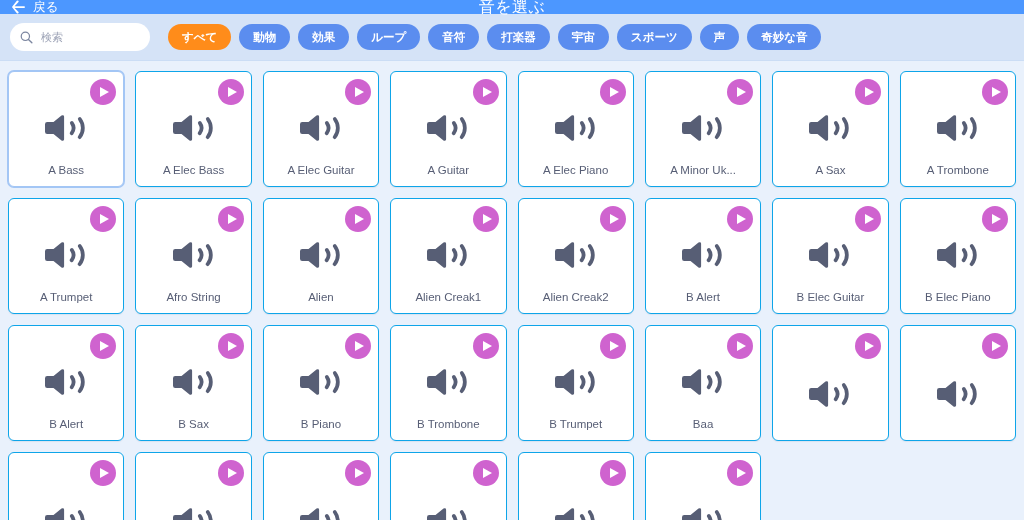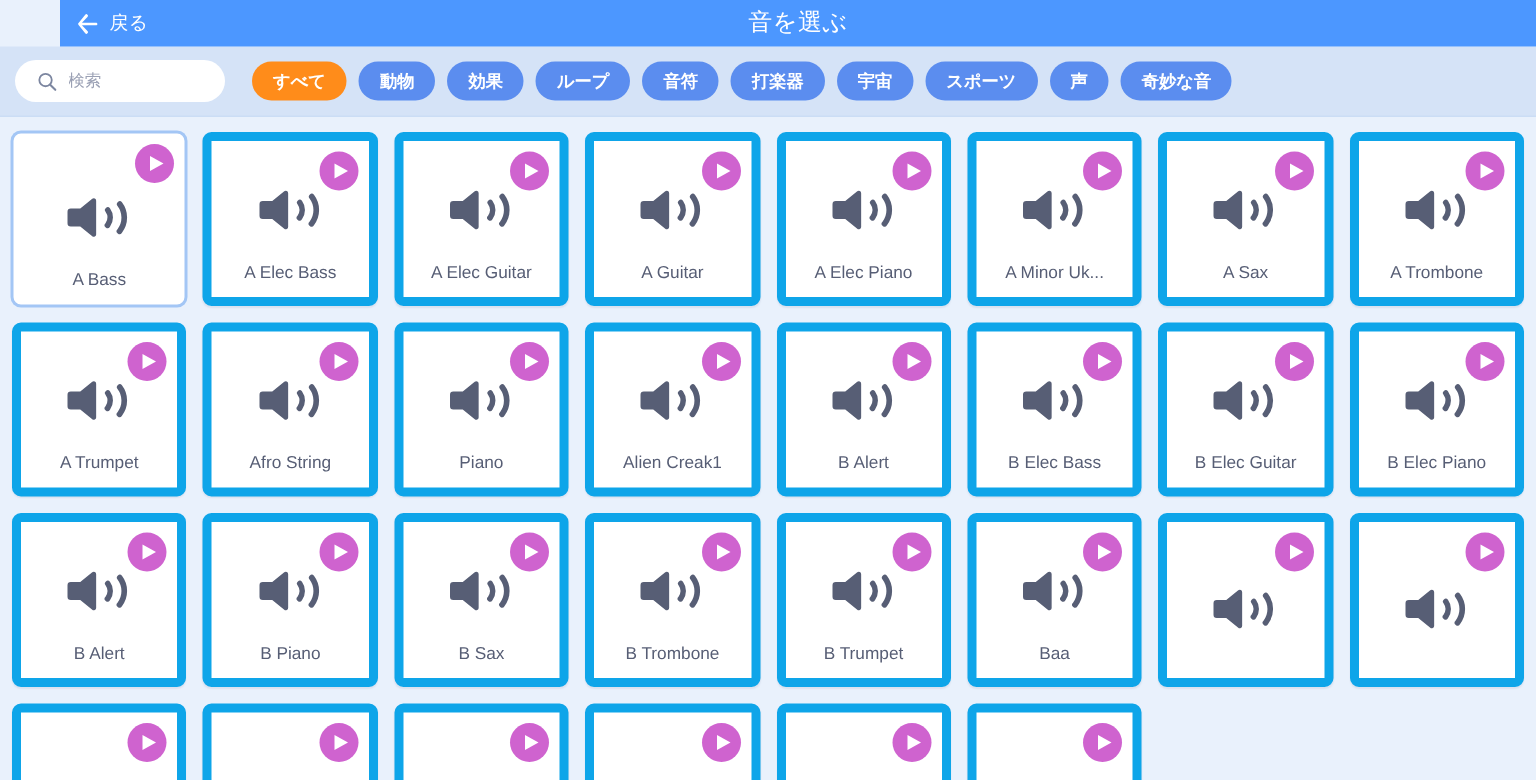--- a/index.html
+++ b/index.html
@@ -8,25 +8,24 @@
     width: 1024px;
     height: 520px;
     overflow: hidden;
     font-family: "Liberation Sans", "DejaVu Sans", sans-serif;
     background: #E9F1FC;
   }
 
   
   .header {
     position: relative;
-    height: 31px;
+    height: 14px;
     background: #4C97FF;
     display: flex;
     align-items: center;
-    margin-left: 40px;
   }
   .back-btn {
     display: flex;
     align-items: center;
     gap: 7px;
     padding: 0 12px;
     height: 100%;
     cursor: pointer;
     user-select: none;
   }
@@ -65,21 +64,20 @@
   .search-box {
     position: relative;
     width: 140px;
     height: 28px;
     background: #FFFFFF;
     border-radius: 14px;
     display: flex;
     align-items: center;
     padding-left: 10px;
     flex: 0 0 auto;
-    justify-content: center;
   }
   .search-icon {
     width: 13px;
     height: 13px;
     flex: 0 0 auto;
     display: block;
   }
   .search-input {
     border: none;
     outline: none;
@@ -124,21 +122,21 @@
   .grid {
     display: grid;
     grid-template-columns: repeat(8, 1fr);
     gap: 11px;
   }
   .card {
     position: relative;
     background: #FFFFFF;
     border-radius: 6px;
     height: 116px;
-    border: 6px solid #0ea5e9;
+    border: 1px solid #0ea5e9;
     box-shadow: 0 1px 1px rgba(80,100,140,0.10);
     display: flex;
     flex-direction: column;
     align-items: center;
     justify-content: flex-end;
     padding-bottom: 10px;
     cursor: pointer;
     overflow: hidden;
   }
   .card.selected {
@@ -373,21 +371,21 @@
         <div class="play-btn">
           <div class="play-tri"></div>
         </div>
         <div>
           <svg class="speaker-icon" viewBox="0 0 48 40">
             <path d="M19.5 7.5 L11.5 14.0 H5.2 a2.2 2.2 0 0 0-2.2 2.2 v7.6 a2.2 2.2 0 0 0 2.2 2.2 h6.3 l8.0 6.5 a1.6 1.6 0 0 0 2.6-1.25 V8.75 a1.6 1.6 0 0 0-2.6-1.25 z" fill="#575E75"></path>
             <path d="M28.6 13.6 a1.9 1.9 0 0 1 2.7 0.25 a10.4 10.4 0 0 1 0 12.3 a1.9 1.9 0 1 1-2.95-2.35 a6.6 6.6 0 0 0 0-7.6 a1.9 1.9 0 0 1 0.25-2.6 z" fill="#575E75"></path>
             <path d="M36.6 9.6 a1.9 1.9 0 0 1 2.7 0.3 a16.6 16.6 0 0 1 0 20.2 a1.9 1.9 0 1 1-2.95-2.35 a12.8 12.8 0 0 0 0-15.5 a1.9 1.9 0 0 1 0.25-2.65 z" fill="#575E75"></path>
           </svg>
         </div>
-        <div class="card-label">Piano</div>
+        <div class="card-label">Alien</div>
       </div>
       <div class="card">
         <div class="play-btn">
           <div class="play-tri"></div>
         </div>
         <div>
           <svg class="speaker-icon" viewBox="0 0 48 40">
             <path d="M19.5 7.5 L11.5 14.0 H5.2 a2.2 2.2 0 0 0-2.2 2.2 v7.6 a2.2 2.2 0 0 0 2.2 2.2 h6.3 l8.0 6.5 a1.6 1.6 0 0 0 2.6-1.25 V8.75 a1.6 1.6 0 0 0-2.6-1.25 z" fill="#575E75"></path>
             <path d="M28.6 13.6 a1.9 1.9 0 0 1 2.7 0.25 a10.4 10.4 0 0 1 0 12.3 a1.9 1.9 0 1 1-2.95-2.35 a6.6 6.6 0 0 0 0-7.6 a1.9 1.9 0 0 1 0.25-2.6 z" fill="#575E75"></path>
             <path d="M36.6 9.6 a1.9 1.9 0 0 1 2.7 0.3 a16.6 16.6 0 0 1 0 20.2 a1.9 1.9 0 1 1-2.95-2.35 a12.8 12.8 0 0 0 0-15.5 a1.9 1.9 0 0 1 0.25-2.65 z" fill="#575E75"></path>
@@ -399,46 +397,46 @@
         <div class="play-btn">
           <div class="play-tri"></div>
         </div>
         <div>
           <svg class="speaker-icon" viewBox="0 0 48 40">
             <path d="M19.5 7.5 L11.5 14.0 H5.2 a2.2 2.2 0 0 0-2.2 2.2 v7.6 a2.2 2.2 0 0 0 2.2 2.2 h6.3 l8.0 6.5 a1.6 1.6 0 0 0 2.6-1.25 V8.75 a1.6 1.6 0 0 0-2.6-1.25 z" fill="#575E75"></path>
             <path d="M28.6 13.6 a1.9 1.9 0 0 1 2.7 0.25 a10.4 10.4 0 0 1 0 12.3 a1.9 1.9 0 1 1-2.95-2.35 a6.6 6.6 0 0 0 0-7.6 a1.9 1.9 0 0 1 0.25-2.6 z" fill="#575E75"></path>
             <path d="M36.6 9.6 a1.9 1.9 0 0 1 2.7 0.3 a16.6 16.6 0 0 1 0 20.2 a1.9 1.9 0 1 1-2.95-2.35 a12.8 12.8 0 0 0 0-15.5 a1.9 1.9 0 0 1 0.25-2.65 z" fill="#575E75"></path>
           </svg>
         </div>
+        <div class="card-label">Alien Creak2</div>
+      </div>
+      <div class="card">
+        <div class="play-btn">
+          <div class="play-tri"></div>
+        </div>
+        <div>
+          <svg class="speaker-icon" viewBox="0 0 48 40">
+            <path d="M19.5 7.5 L11.5 14.0 H5.2 a2.2 2.2 0 0 0-2.2 2.2 v7.6 a2.2 2.2 0 0 0 2.2 2.2 h6.3 l8.0 6.5 a1.6 1.6 0 0 0 2.6-1.25 V8.75 a1.6 1.6 0 0 0-2.6-1.25 z" fill="#575E75"></path>
+            <path d="M28.6 13.6 a1.9 1.9 0 0 1 2.7 0.25 a10.4 10.4 0 0 1 0 12.3 a1.9 1.9 0 1 1-2.95-2.35 a6.6 6.6 0 0 0 0-7.6 a1.9 1.9 0 0 1 0.25-2.6 z" fill="#575E75"></path>
+            <path d="M36.6 9.6 a1.9 1.9 0 0 1 2.7 0.3 a16.6 16.6 0 0 1 0 20.2 a1.9 1.9 0 1 1-2.95-2.35 a12.8 12.8 0 0 0 0-15.5 a1.9 1.9 0 0 1 0.25-2.65 z" fill="#575E75"></path>
+          </svg>
+        </div>
         <div class="card-label">B Alert</div>
       </div>
       <div class="card">
         <div class="play-btn">
           <div class="play-tri"></div>
         </div>
         <div>
           <svg class="speaker-icon" viewBox="0 0 48 40">
             <path d="M19.5 7.5 L11.5 14.0 H5.2 a2.2 2.2 0 0 0-2.2 2.2 v7.6 a2.2 2.2 0 0 0 2.2 2.2 h6.3 l8.0 6.5 a1.6 1.6 0 0 0 2.6-1.25 V8.75 a1.6 1.6 0 0 0-2.6-1.25 z" fill="#575E75"></path>
             <path d="M28.6 13.6 a1.9 1.9 0 0 1 2.7 0.25 a10.4 10.4 0 0 1 0 12.3 a1.9 1.9 0 1 1-2.95-2.35 a6.6 6.6 0 0 0 0-7.6 a1.9 1.9 0 0 1 0.25-2.6 z" fill="#575E75"></path>
             <path d="M36.6 9.6 a1.9 1.9 0 0 1 2.7 0.3 a16.6 16.6 0 0 1 0 20.2 a1.9 1.9 0 1 1-2.95-2.35 a12.8 12.8 0 0 0 0-15.5 a1.9 1.9 0 0 1 0.25-2.65 z" fill="#575E75"></path>
           </svg>
         </div>
-        <div class="card-label">B Elec Bass</div>
-      </div>
-      <div class="card">
-        <div class="play-btn">
-          <div class="play-tri"></div>
-        </div>
-        <div>
-          <svg class="speaker-icon" viewBox="0 0 48 40">
-            <path d="M19.5 7.5 L11.5 14.0 H5.2 a2.2 2.2 0 0 0-2.2 2.2 v7.6 a2.2 2.2 0 0 0 2.2 2.2 h6.3 l8.0 6.5 a1.6 1.6 0 0 0 2.6-1.25 V8.75 a1.6 1.6 0 0 0-2.6-1.25 z" fill="#575E75"></path>
-            <path d="M28.6 13.6 a1.9 1.9 0 0 1 2.7 0.25 a10.4 10.4 0 0 1 0 12.3 a1.9 1.9 0 1 1-2.95-2.35 a6.6 6.6 0 0 0 0-7.6 a1.9 1.9 0 0 1 0.25-2.6 z" fill="#575E75"></path>
-            <path d="M36.6 9.6 a1.9 1.9 0 0 1 2.7 0.3 a16.6 16.6 0 0 1 0 20.2 a1.9 1.9 0 1 1-2.95-2.35 a12.8 12.8 0 0 0 0-15.5 a1.9 1.9 0 0 1 0.25-2.65 z" fill="#575E75"></path>
-          </svg>
-        </div>
         <div class="card-label">B Elec Guitar</div>
       </div>
       <div class="card">
         <div class="play-btn">
           <div class="play-tri"></div>
         </div>
         <div>
           <svg class="speaker-icon" viewBox="0 0 48 40">
             <path d="M19.5 7.5 L11.5 14.0 H5.2 a2.2 2.2 0 0 0-2.2 2.2 v7.6 a2.2 2.2 0 0 0 2.2 2.2 h6.3 l8.0 6.5 a1.6 1.6 0 0 0 2.6-1.25 V8.75 a1.6 1.6 0 0 0-2.6-1.25 z" fill="#575E75"></path>
             <path d="M28.6 13.6 a1.9 1.9 0 0 1 2.7 0.25 a10.4 10.4 0 0 1 0 12.3 a1.9 1.9 0 1 1-2.95-2.35 a6.6 6.6 0 0 0 0-7.6 a1.9 1.9 0 0 1 0.25-2.6 z" fill="#575E75"></path>
@@ -464,34 +462,34 @@
         <div class="play-btn">
           <div class="play-tri"></div>
         </div>
         <div>
           <svg class="speaker-icon" viewBox="0 0 48 40">
             <path d="M19.5 7.5 L11.5 14.0 H5.2 a2.2 2.2 0 0 0-2.2 2.2 v7.6 a2.2 2.2 0 0 0 2.2 2.2 h6.3 l8.0 6.5 a1.6 1.6 0 0 0 2.6-1.25 V8.75 a1.6 1.6 0 0 0-2.6-1.25 z" fill="#575E75"></path>
             <path d="M28.6 13.6 a1.9 1.9 0 0 1 2.7 0.25 a10.4 10.4 0 0 1 0 12.3 a1.9 1.9 0 1 1-2.95-2.35 a6.6 6.6 0 0 0 0-7.6 a1.9 1.9 0 0 1 0.25-2.6 z" fill="#575E75"></path>
             <path d="M36.6 9.6 a1.9 1.9 0 0 1 2.7 0.3 a16.6 16.6 0 0 1 0 20.2 a1.9 1.9 0 1 1-2.95-2.35 a12.8 12.8 0 0 0 0-15.5 a1.9 1.9 0 0 1 0.25-2.65 z" fill="#575E75"></path>
           </svg>
         </div>
+        <div class="card-label">B Sax</div>
+      </div>
+      <div class="card">
+        <div class="play-btn">
+          <div class="play-tri"></div>
+        </div>
+        <div>
+          <svg class="speaker-icon" viewBox="0 0 48 40">
+            <path d="M19.5 7.5 L11.5 14.0 H5.2 a2.2 2.2 0 0 0-2.2 2.2 v7.6 a2.2 2.2 0 0 0 2.2 2.2 h6.3 l8.0 6.5 a1.6 1.6 0 0 0 2.6-1.25 V8.75 a1.6 1.6 0 0 0-2.6-1.25 z" fill="#575E75"></path>
+            <path d="M28.6 13.6 a1.9 1.9 0 0 1 2.7 0.25 a10.4 10.4 0 0 1 0 12.3 a1.9 1.9 0 1 1-2.95-2.35 a6.6 6.6 0 0 0 0-7.6 a1.9 1.9 0 0 1 0.25-2.6 z" fill="#575E75"></path>
+            <path d="M36.6 9.6 a1.9 1.9 0 0 1 2.7 0.3 a16.6 16.6 0 0 1 0 20.2 a1.9 1.9 0 1 1-2.95-2.35 a12.8 12.8 0 0 0 0-15.5 a1.9 1.9 0 0 1 0.25-2.65 z" fill="#575E75"></path>
+          </svg>
+        </div>
         <div class="card-label">B Piano</div>
-      </div>
-      <div class="card">
-        <div class="play-btn">
-          <div class="play-tri"></div>
-        </div>
-        <div>
-          <svg class="speaker-icon" viewBox="0 0 48 40">
-            <path d="M19.5 7.5 L11.5 14.0 H5.2 a2.2 2.2 0 0 0-2.2 2.2 v7.6 a2.2 2.2 0 0 0 2.2 2.2 h6.3 l8.0 6.5 a1.6 1.6 0 0 0 2.6-1.25 V8.75 a1.6 1.6 0 0 0-2.6-1.25 z" fill="#575E75"></path>
-            <path d="M28.6 13.6 a1.9 1.9 0 0 1 2.7 0.25 a10.4 10.4 0 0 1 0 12.3 a1.9 1.9 0 1 1-2.95-2.35 a6.6 6.6 0 0 0 0-7.6 a1.9 1.9 0 0 1 0.25-2.6 z" fill="#575E75"></path>
-            <path d="M36.6 9.6 a1.9 1.9 0 0 1 2.7 0.3 a16.6 16.6 0 0 1 0 20.2 a1.9 1.9 0 1 1-2.95-2.35 a12.8 12.8 0 0 0 0-15.5 a1.9 1.9 0 0 1 0.25-2.65 z" fill="#575E75"></path>
-          </svg>
-        </div>
-        <div class="card-label">B Sax</div>
       </div>
       <div class="card">
         <div class="play-btn">
           <div class="play-tri"></div>
         </div>
         <div>
           <svg class="speaker-icon" viewBox="0 0 48 40">
             <path d="M19.5 7.5 L11.5 14.0 H5.2 a2.2 2.2 0 0 0-2.2 2.2 v7.6 a2.2 2.2 0 0 0 2.2 2.2 h6.3 l8.0 6.5 a1.6 1.6 0 0 0 2.6-1.25 V8.75 a1.6 1.6 0 0 0-2.6-1.25 z" fill="#575E75"></path>
             <path d="M28.6 13.6 a1.9 1.9 0 0 1 2.7 0.25 a10.4 10.4 0 0 1 0 12.3 a1.9 1.9 0 1 1-2.95-2.35 a6.6 6.6 0 0 0 0-7.6 a1.9 1.9 0 0 1 0.25-2.6 z" fill="#575E75"></path>
             <path d="M36.6 9.6 a1.9 1.9 0 0 1 2.7 0.3 a16.6 16.6 0 0 1 0 20.2 a1.9 1.9 0 1 1-2.95-2.35 a12.8 12.8 0 0 0 0-15.5 a1.9 1.9 0 0 1 0.25-2.65 z" fill="#575E75"></path>

